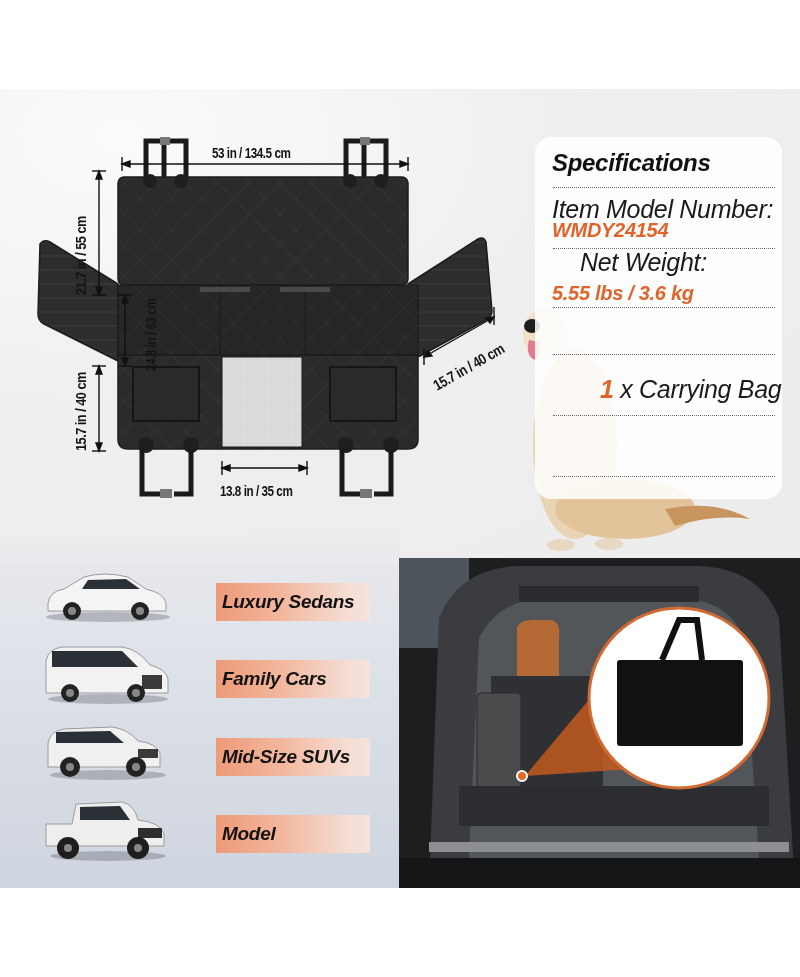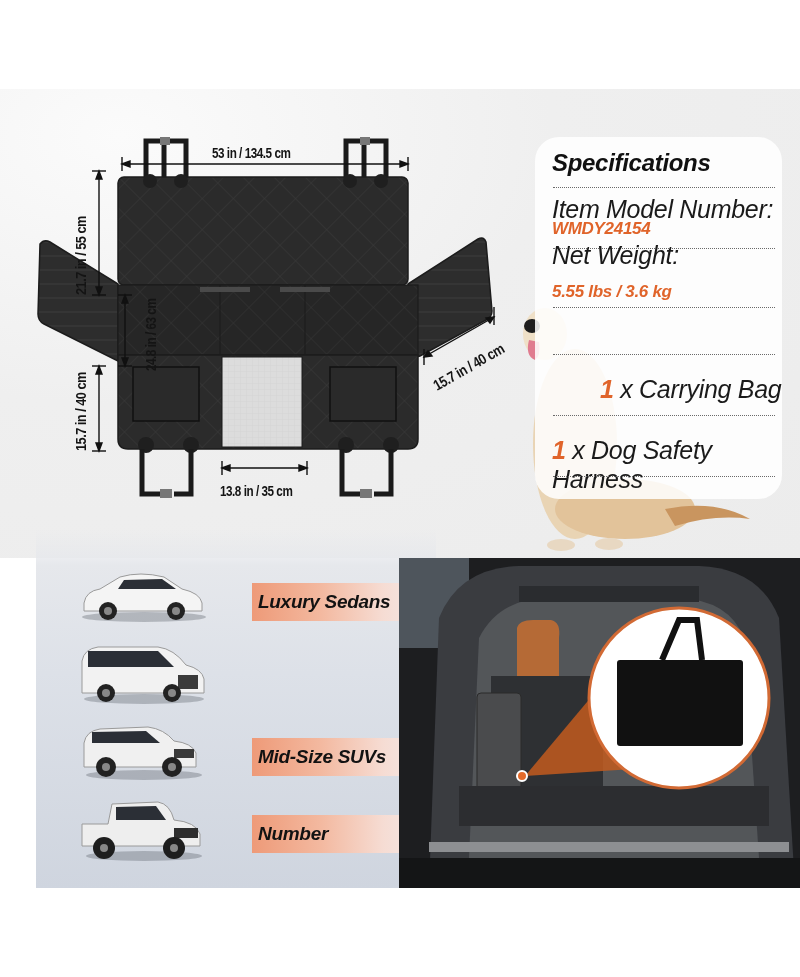--- a/index.html
+++ b/index.html
@@ -6,44 +6,43 @@
   body { width: 800px; height: 977px; position: relative; overflow: hidden; font-family: "Liberation Sans", sans-serif; }
 
   .canvas { position: absolute; left: 0; top: 89px; width: 800px; height: 799px; overflow: hidden; padding-left: 40px; }
   .top-section {
     position: absolute; left: 0; top: 0; width: 800px; height: 469px;
     background: radial-gradient(ellipse at 15% 10%, #fbfbfb 0%, #efefef 45%, #ececec 100%);
   }
   .left-panel {
     position: absolute; left: 0; top: 440px; width: 400px; height: 359px;
     background: linear-gradient(180deg, rgba(236,236,236,0) 0%, #e6e8ec 10%, #dde1e8 40%, #cfd5df 100%);
-    margin-left: 36px;
   }
   .right-photo {
     position: absolute; left: 399px; top: 469px; width: 401px; height: 330px;
     background: #1d1e20; overflow: hidden;
   }
 
   
   .diagram { position: absolute; left: 0; top: 0; width: 530px; height: 469px; }
   .dim-label {
     position: absolute; font-family: "Liberation Sans", sans-serif; font-weight: 700;
     font-size: 15px; color: #141414; letter-spacing: -0.6px; white-space: nowrap;
     transform-origin: left top;
   }
   .dim-label.cond { transform: scaleX(0.78); }
 
   
   .spec-card {
     position: absolute; left: 535px; top: 48px; width: 247px; height: 362px;
-    background: rgba(255,255,255,0.86); border-radius: 24px;
+    background: rgba(255,255,255,0.86); border-radius: 16px;
   }
   .spec-card .title { position: absolute; left: 17px; font-weight: 700; font-style: italic; font-size: 24px; color: #111; letter-spacing: -0.3px; }
   .spec-card .label { position: absolute; left: 17px; font-style: italic; font-size: 25px; color: #1a1a1a; letter-spacing: -0.3px; }
-  .spec-card .value { position: absolute; left: 17px; font-weight: 700; font-style: italic; font-size: 17px; color: #e0642a; letter-spacing: -0.3px; }
+  .spec-card .value { position: absolute; left: 17px; font-weight: 700; font-style: italic; font-size: 20px; color: #e0642a; letter-spacing: -0.3px; }
   .spec-card .divider { position: absolute; left: 18px; width: 222px; border-top: 1px dotted #6a6a6a; height: 0; }
   .spec-card .qty { color: #e0642a; font-weight: 700; }
 
   
   .vehicle { position: absolute; left: 42px; width: 130px; height: 62px; }
   .label-bar {
     position: absolute; left: 216px; width: 154px; height: 38px;
     background: linear-gradient(90deg, #ee9a78 0%, #f3b9a0 45%, #f6dcd3 85%, #f4e3de 100%);
   }
   .label-bar span { position: absolute; left: 6px; top: 8px; font-weight: 700; font-style: italic; font-size: 19px; color: #121212; letter-spacing: -0.3px; white-space: nowrap; }
@@ -176,31 +175,28 @@
       <ellipse cx="46" cy="241" rx="14" ry="6" fill="#e8d8c2"></ellipse>
       <ellipse cx="94" cy="240" rx="14" ry="6" fill="#e8d8c2"></ellipse>
     </svg>
 
     <div class="spec-card">
       <div class="title" style="top:12px;">Specifications</div>
       <div class="divider" style="top:50px;"></div>
       <div class="label" style="top:58px;">Item Model Number:</div>
       <div class="value" style="top:82px;">WMDY24154</div>
       <div class="divider" style="top:111px;"></div>
-      <div class="label" style="top:104px;">Net Weight:</div>
+      <div class="label" style="top:111px;margin-left:28px;">Net Weight:</div>
       <div class="value" style="top:145px;">5.55 lbs / 3.6 kg</div>
       <div class="divider" style="top:170px;"></div>
       <div class="divider" style="top:217px;"></div>
       <div class="label" style="top:238px;margin-left:48px;">
         <span class="qty">1</span><span> x Carrying Bag</span>
       </div>
       <div class="divider" style="top:278px;"></div>
-      <div class="label" style="top:299px;">
-        <span class="qty">1</span><span> x Dog Safety Harness</span>
-      </div>
       <div class="divider" style="top:339px;"></div>
     </div>
   </div>
 
   <div class="left-panel">
 
     <svg class="vehicle" style="top:38px;" viewBox="0 0 130 62">
       <ellipse cx="66" cy="50" rx="62" ry="5" fill="#5a5e66" opacity="0.35"></ellipse>
       <path d="M6 36 Q8 24 22 22 L42 10 Q62 4 86 10 L104 22 Q122 26 124 36 L124 44 L6 44 Z" fill="#f4f4f4" stroke="#9a9a9a" stroke-width="1"></path>
       <path d="M46 13 L84 12 L98 22 L40 22 Z" fill="#2b2f36"></path>
@@ -216,20 +212,23 @@
     <svg class="vehicle" style="top:110px; height:70px;" viewBox="0 0 130 70">
       <ellipse cx="66" cy="60" rx="60" ry="5" fill="#5a5e66" opacity="0.35"></ellipse>
       <path d="M4 50 L4 22 Q6 10 20 8 L80 8 Q96 10 108 26 Q124 30 126 40 L126 54 L4 54 Z" fill="#f2f2f2" stroke="#9a9a9a" stroke-width="1"></path>
       <path d="M10 12 L80 12 L96 28 L10 28 Z" fill="#2b2f36"></path>
       <rect x="100" y="36" width="20" height="14" fill="#3a3a3a"></rect>
       <circle cx="28" cy="54" r="9" fill="#222"></circle>
         <circle cx="28" cy="54" r="4" fill="#888"></circle>
       <circle cx="94" cy="54" r="9" fill="#222"></circle>
         <circle cx="94" cy="54" r="4" fill="#888"></circle>
     </svg>
+    <div class="label-bar" style="top:131px;">
+        <span>Family Cars</span>
+      </div>
 
     <svg class="vehicle" style="top:188px; height:68px;" viewBox="0 0 130 68">
       <ellipse cx="66" cy="58" rx="58" ry="5" fill="#5a5e66" opacity="0.35"></ellipse>
       <path d="M6 46 L6 26 Q8 14 22 12 L70 10 Q86 12 96 24 Q114 26 118 36 L118 50 L6 50 Z" fill="#f0f0f0" stroke="#9a9a9a" stroke-width="1"></path>
       <path d="M14 15 L68 14 L82 26 L14 26 Z" fill="#2b2f36"></path>
       <rect x="96" y="32" width="20" height="9" fill="#3a3a3a"></rect>
       <circle cx="28" cy="50" r="10" fill="#222"></circle>
         <circle cx="28" cy="50" r="4" fill="#888"></circle>
       <circle cx="94" cy="50" r="10" fill="#222"></circle>
         <circle cx="94" cy="50" r="4" fill="#888"></circle>
@@ -242,21 +241,21 @@
       <ellipse cx="66" cy="62" rx="58" ry="5" fill="#5a5e66" opacity="0.35"></ellipse>
       <path d="M4 50 L4 30 L30 30 L34 10 L80 8 Q92 10 96 26 Q118 28 122 40 L122 52 L4 52 Z" fill="#eeeeee" stroke="#9a9a9a" stroke-width="1"></path>
       <path d="M38 13 L78 12 L88 26 L38 26 Z" fill="#2b2f36"></path>
       <rect x="96" y="34" width="24" height="10" fill="#2e2e2e"></rect>
       <circle cx="26" cy="54" r="11" fill="#1e1e1e"></circle>
         <circle cx="26" cy="54" r="4" fill="#888"></circle>
       <circle cx="96" cy="54" r="11" fill="#1e1e1e"></circle>
         <circle cx="96" cy="54" r="4" fill="#888"></circle>
     </svg>
     <div class="label-bar" style="top:286px;">
-        <span>Number</span>
+        <span>Model</span>
       </div>
   </div>
 
   <div class="right-photo">
     <svg width="401" height="330" viewBox="0 0 401 330">
       <rect width="401" height="330" fill="#1d1e20"></rect>
       <rect x="0" y="0" width="70" height="90" fill="#6f7a86" opacity="0.6"></rect>
       <path d="M30 330 L40 60 Q60 10 120 8 L300 8 Q360 10 380 60 L396 330 Z" fill="#3a3c40"></path>
       <path d="M70 300 L80 80 Q100 40 150 40 L280 40 Q330 42 345 80 L360 300 Z" fill="#535659"></path>
       <rect x="120" y="28" width="180" height="16" fill="#2a2c2f"></rect>

